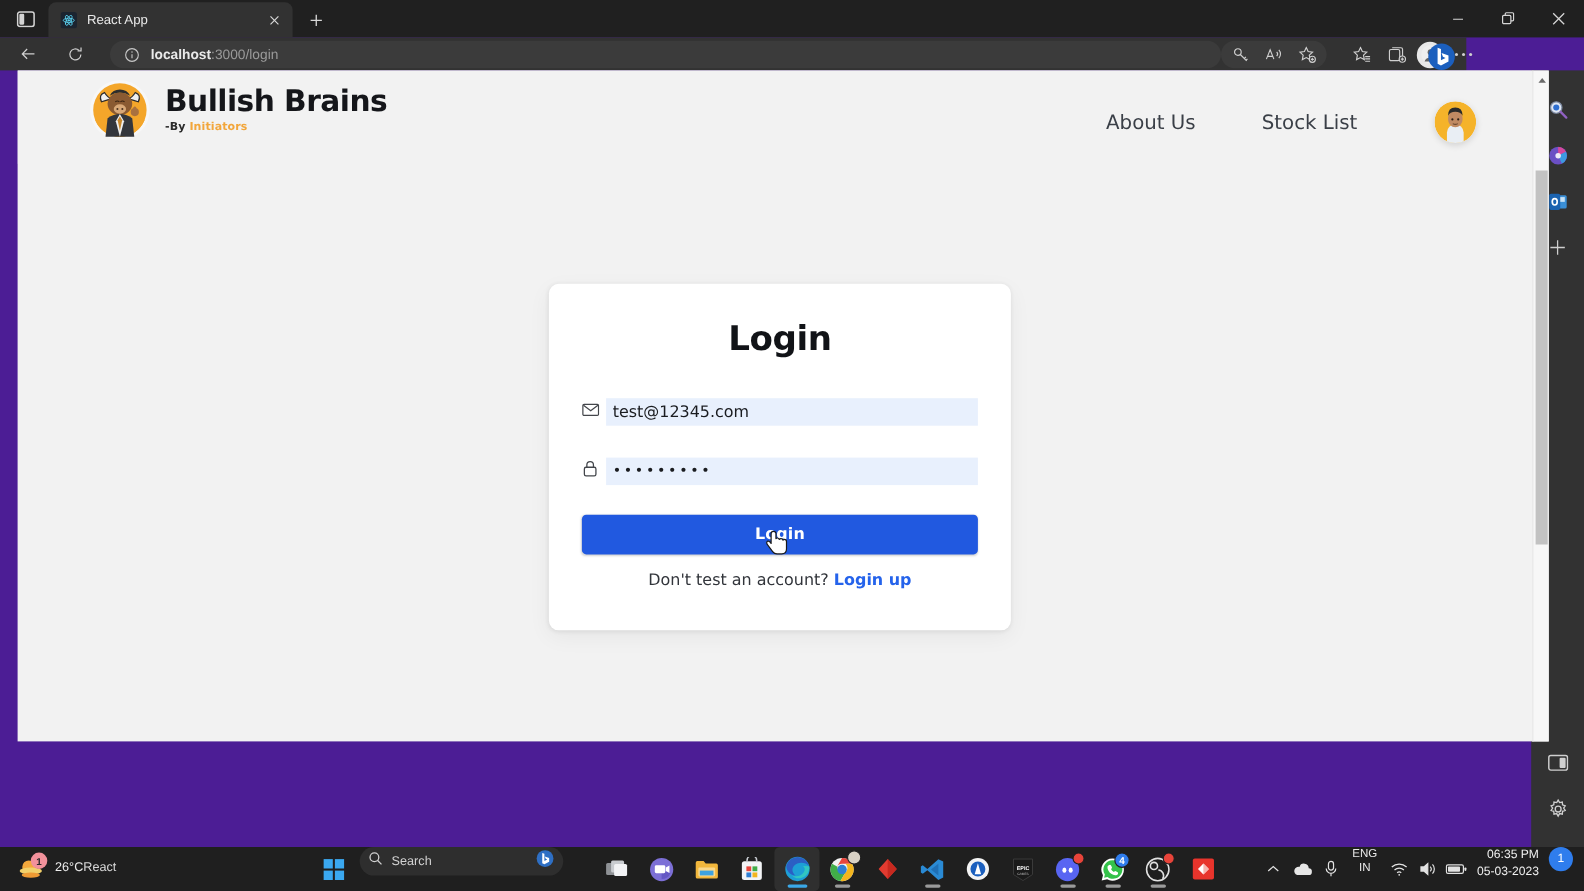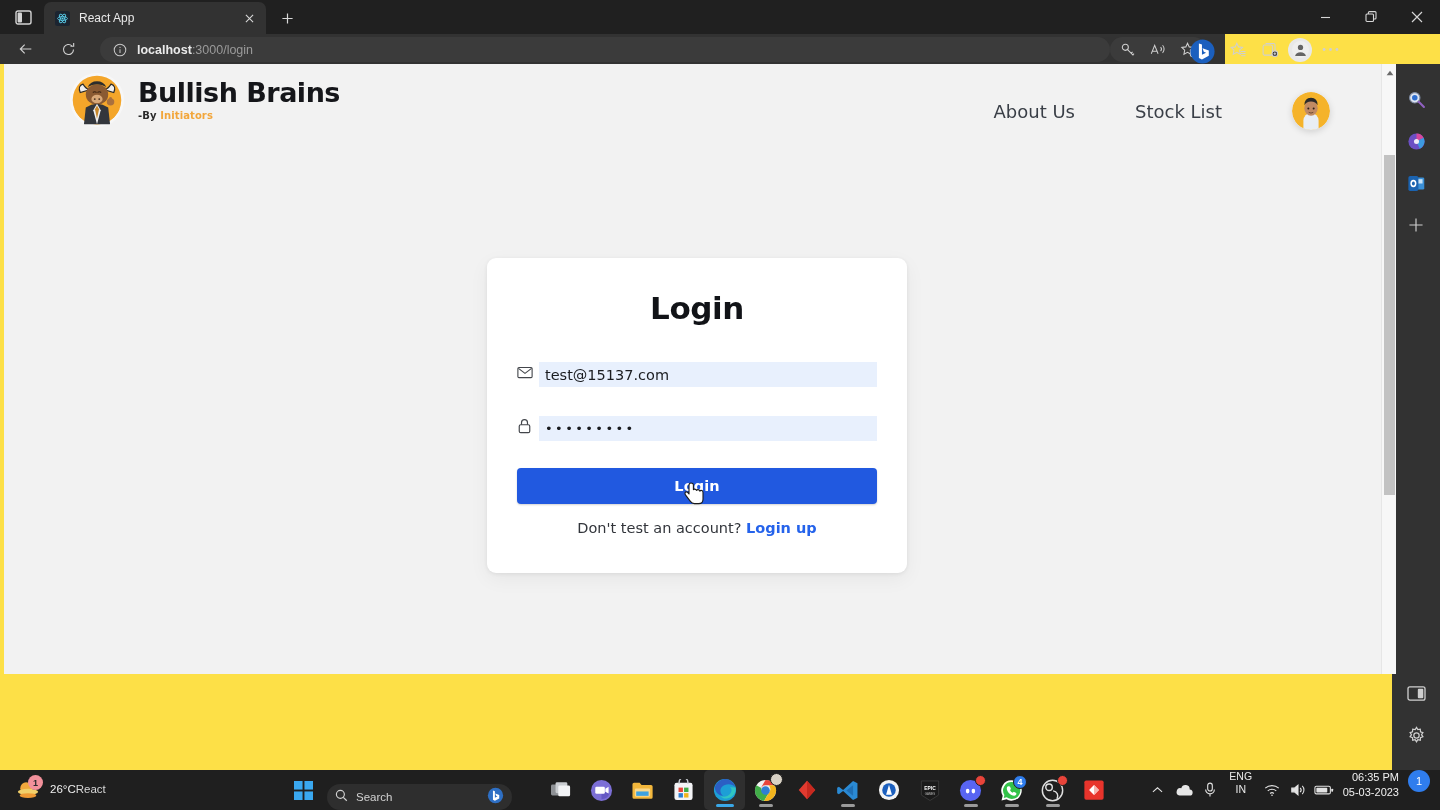--- a/index.html
+++ b/index.html
@@ -5,21 +5,21 @@
   * { box-sizing: border-box; margin: 0; padding: 0; }
   html, body {
     width: 1440px; height: 810px;
     overflow: hidden;
     font-family: "Liberation Sans", sans-serif;
     background: #202020;
   }
   #root { position: relative; width: 1440px; height: 810px; }
 
   
-  .browser { position:absolute; left:0; top:0; width:1440px; height:770px; background:#fde047; }
+  .browser { position:absolute; left:0; top:0; width:1440px; height:770px; background:#4c1d95; }
 
   .tabstrip { position:absolute; left:0; top:0; width:1440px; height:34px; background:#202020; }
   .tab-actions-btn {
     position:absolute; left:6px; top:4px; width:34px; height:26px;
     display:flex; align-items:center; justify-content:center; border-radius:4px;
   }
   .tab-actions-btn svg { opacity:.92; }
 
   .tab {
     position:absolute; left:44px; top:2px; width:222px; height:32px;
@@ -34,21 +34,21 @@
   .tab-close { width:18px; height:18px; display:flex; align-items:center; justify-content:center; border-radius:3px; color:#d8d8d8; }
   .newtab {
     position:absolute; left:274px; top:6px; width:26px; height:24px;
     display:flex; align-items:center; justify-content:center; color:#d8d8d8; border-radius:4px;
   }
 
   .wincontrols { position:absolute; right:0; top:0; height:34px; display:flex; }
   .wc { width:46px; height:34px; display:flex; align-items:center; justify-content:center; color:#d6d6d6; }
   .wc svg { display:block; }
 
-  .toolbar { position:absolute; left:0; top:34px; width:1225px; height:30px; background:#323232; }
+  .toolbar { position:absolute; left:0; top:34px; width:1333px; height:30px; background:#323232; }
   .tb-nav { position:absolute; top:2px; width:28px; height:26px; display:flex; align-items:center; justify-content:center; border-radius:4px; color:#cfcfcf; }
   .tb-back { left:12px; }
   .tb-reload { left:54px; }
 
   .omnibox {
     position:absolute; left:100px; top:3px; width:1010px; height:25px;
     background:#3b3b3b; border-radius:13px; display:flex; align-items:center; padding:0 12px; gap:9px;
   }
   .omni-info { width:16px; height:16px; flex:0 0 16px; color:#c8c8c8; display:flex; align-items:center; justify-content:center; }
   .omni-url { font-size:12.5px; color:#9a9a9a; white-space:nowrap; font-family:"Liberation Sans", sans-serif; }
@@ -62,21 +62,21 @@
   .tb-copilot { position:absolute; right:8px; top:2px; width:30px; height:30px; display:flex; align-items:center; justify-content:center; }
 
   
   .edgebar { position:absolute; right:0; top:64px; width:48px; height:706px; background:#323232; }
   .sb-icon { width:48px; height:42px; display:flex; align-items:center; justify-content:center; color:#cfcfcf; }
   .sb-top { position:absolute; top:14px; left:0; width:48px; }
   .sb-bottom { position:absolute; bottom:14px; left:0; width:48px; }
 
   
   .viewport {
-    position:absolute; left:4px; top:64px; width:1392px; height:610px;
+    position:absolute; left:16px; top:64px; width:1392px; height:610px;
     background:#f2f2f2; overflow:hidden;
   }
 
   
   .scrollbar { position:absolute; right:0; top:0; width:15px; height:706px; background:#f7f7f7; border-left:1px solid #e6e6e6; }
   .sbar-thumb { position:absolute; left:2px; top:91px; width:11px; height:340px; background:#c2c2c2; border-radius:0; }
   .sbar-arrow { position:absolute; left:0; width:15px; height:16px; display:flex; align-items:center; justify-content:center; color:#5a5a5a; }
   .sbar-up { top:1px; }
   .sbar-down { bottom:1px; }
 
@@ -158,21 +158,21 @@
   .weather-badge {
     position:absolute; left:14px; top:-3px; width:15px; height:15px; border-radius:50%;
     background:#f2919b; color:#2a2a2a; font-size:9px; font-weight:700;
     display:flex; align-items:center; justify-content:center;
     font-family:"Liberation Sans", sans-serif;
   }
   .weather-text { display:flex; flex-direction:row; line-height:1.18; }
   .weather-temp { color:#f0f0f0; font-size:11.5px; font-family:"Liberation Sans", sans-serif; }
   .weather-cond { color:#d7d7d7; font-size:11.5px; font-family:"Liberation Sans", sans-serif; }
 
-  .tb-center { position:absolute; left:289px; bottom:0; height:40px; display:flex; align-items:flex-end; gap:0; }
+  .tb-center { position:absolute; left:289px; bottom:0; height:40px; display:flex; align-items:flex-start; gap:0; }
   .tb-start { width:28px; height:40px; display:flex; align-items:center; justify-content:center; }
   .tb-search {
     width:185px; height:26px; margin-left:10px; background:#2e2e2e; border-radius:13px;
     display:flex; align-items:center; padding:0 8px; gap:8px;
   }
   .tb-search-text { color:#d2d2d2; font-size:11.5px; flex:1; font-family:"Liberation Sans", sans-serif; }
 
   .tb-apps { position:absolute; left:540px; bottom:0; height:40px; display:flex; align-items:center; gap:0; }
   .tb-app { position:relative; width:41px; height:40px; display:flex; align-items:center; justify-content:center; }
   .tb-app.active { background:#2f2f2f; border-radius:5px; }
@@ -447,21 +447,21 @@
         <div class="card-title">Login</div>
 
         <div class="field field-email">
           <span class="field-icon">
             <svg width="16" height="13" viewBox="0 0 18 14" fill="none" stroke="#43464b" stroke-width="1.25">
               <rect x="1" y="1.4" width="16" height="11.4" rx="1.2"></rect>
               <path d="M1.6 2.4 L9 8 L16.4 2.4"></path>
             </svg>
           </span>
           <span class="field-box">
-            <span class="field-input" title="Email">test@15137.com</span>
+            <span class="field-input" title="Email">test@12345.com</span>
             <span class="field-underline"></span>
           </span>
         </div>
 
         <div class="field field-pass">
           <span class="field-icon">
             <svg width="15" height="16" viewBox="0 0 16 17" fill="none" stroke="#43464b" stroke-width="1.25">
               <rect x="2.4" y="7.2" width="11.2" height="8.4" rx="1.6"></rect>
               <path d="M4.8 7.2 V4.9 a3.2 3.2 0 0 1 6.4 0 V7.2"></path>
             </svg>

